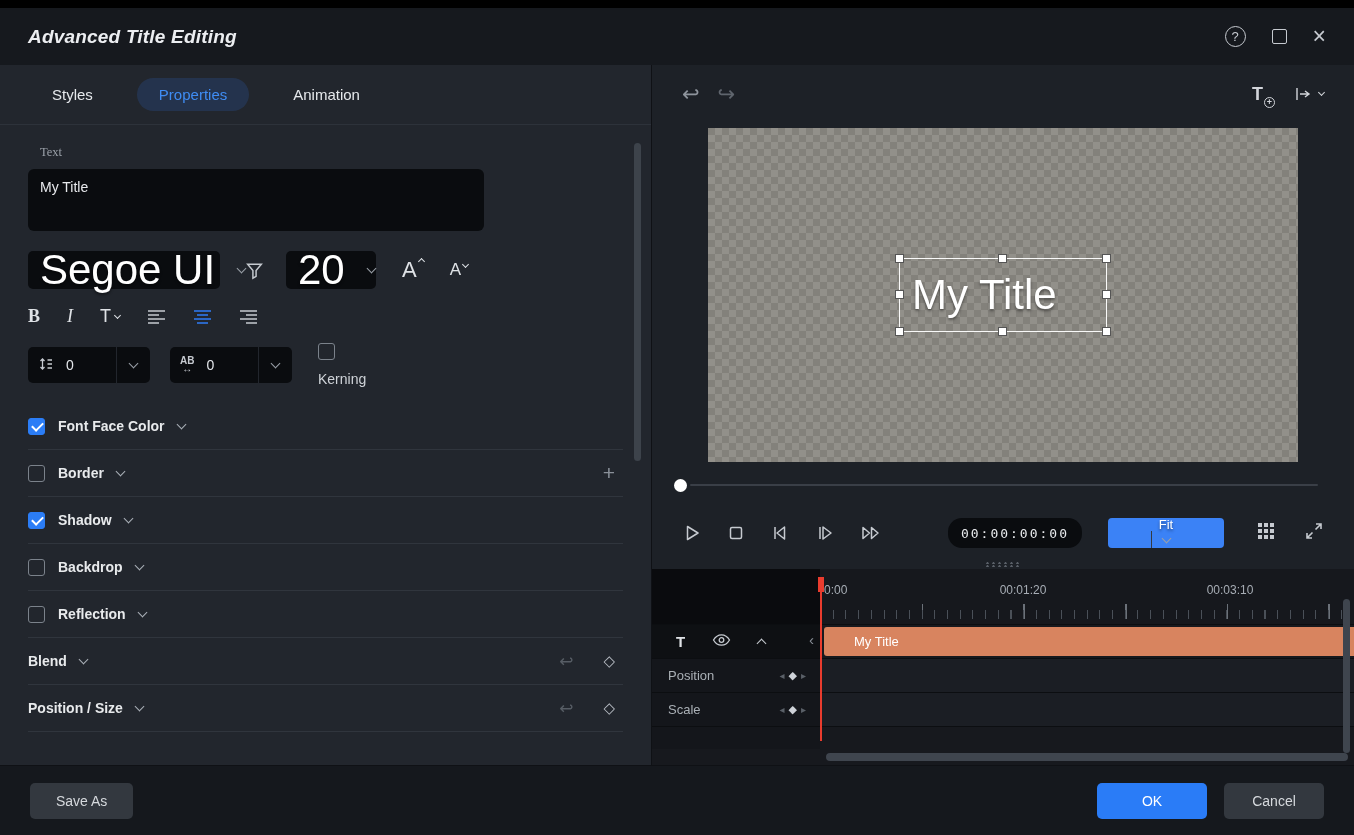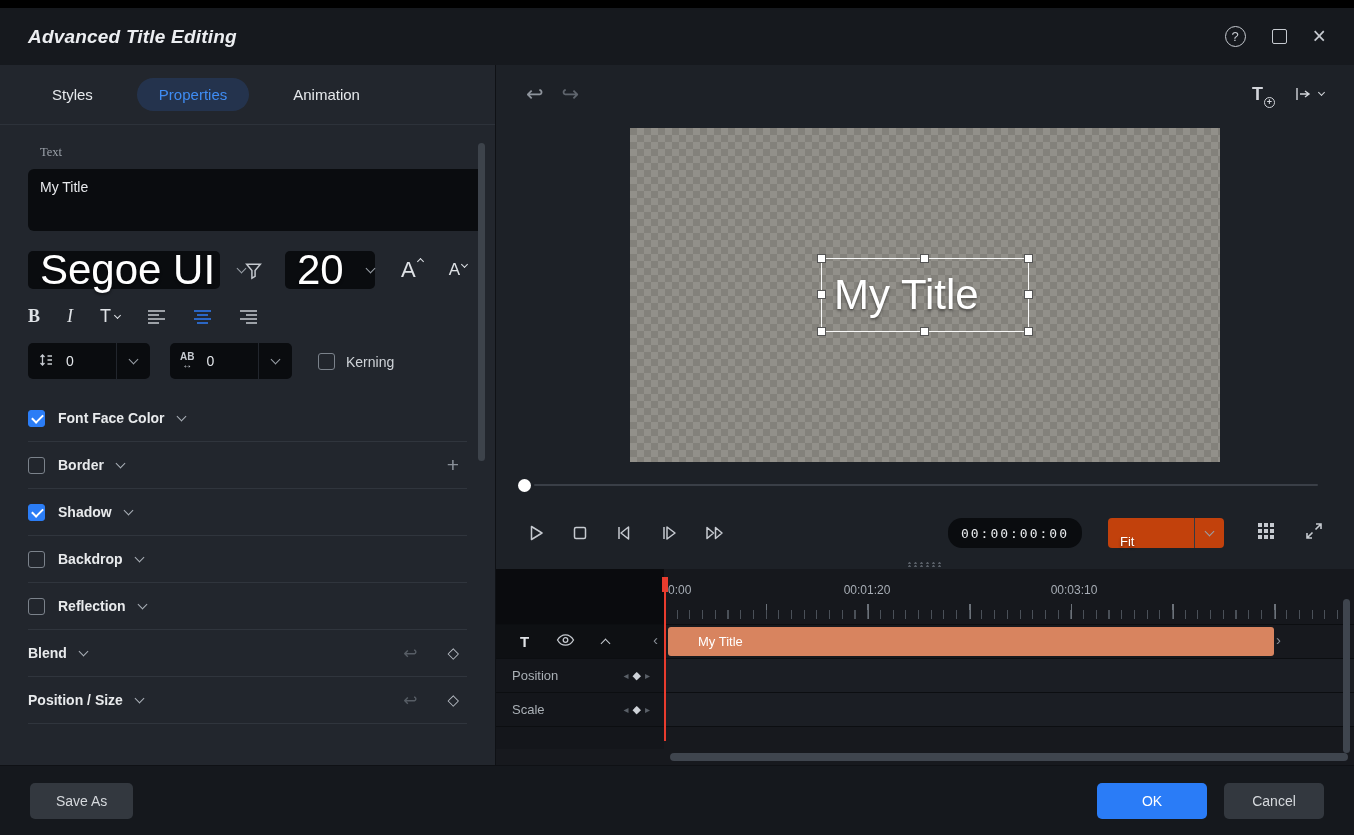--- a/index.html
+++ b/index.html
@@ -11,21 +11,21 @@
   .titlebar { height:57px; display:flex; align-items:center; padding:0 28px; background:#16191e; }
   .titlebar h1 { font-size:19px; font-weight:bold; color:#eceef1; letter-spacing:.2px;font-style:italic; }
   .titlebar-icons { margin-left:auto; display:flex; align-items:center; gap:26px; color:#c6cad0; }
   .icon-help { width:21px; height:21px; border:1.5px solid #c6cad0; border-radius:50%; display:flex; align-items:center; justify-content:center; font-size:13px; }
   .icon-max { width:15px; height:15px; border:1.6px solid #c6cad0; border-radius:2px; }
   .icon-close { font-size:23px; line-height:1; }
 
   .main { flex:1; display:flex; min-height:0; }
 
   
-  .left-panel { width:496px; background:#22262d; border-right:1px solid #0f1115; display:flex; flex-direction:column; position:relative; }
+  .left-panel { width:652px; background:#22262d; border-right:1px solid #0f1115; display:flex; flex-direction:column; position:relative; }
   .tabs { height:60px; display:flex; align-items:center; padding:0 30px; border-bottom:1px solid #2d323a; }
   .tab { padding:8px 22px; font-size:15px; color:#e6e9ec; margin-right:22px; border-radius:18px; }
   .tab.active { background:rgba(47,124,246,.16); color:#3f8cf3; }
   .panel-body { flex:1; padding:14px 28px 0; overflow:hidden; position:relative; }
   .field-label { font-size:12.5px; color:#9aa0a8; margin:6px 12px 9px;font-family:Liberation Serif, serif; }
   .text-area { width:456px; height:62px; background:#0a0c0f; border:none; border-radius:6px; color:#e8eaed; font-size:14px; padding:10px 12px; resize:none; outline:none; }
 
   .select { background:#0a0c0f; border-radius:5px; height:38px; display:flex; align-items:center; color:#e3e6ea;gap:11px; }
   .sel-text { padding:0 12px; font-size:14px; flex:1; }
   .sel-arrow { width:34px; height:100%; display:flex; align-items:center; justify-content:center; color:#9aa0a8; }
@@ -46,21 +46,21 @@
   .fmt-i { font-style:italic; font-size:18px; font-family:"Liberation Serif",serif; }
   .fmt-t { font-size:18px; font-family:"Liberation Serif",serif; display:flex; align-items:center; gap:4px; color:#dfe2e6; }
   .fmt-t .chev { width:5px; height:5px; }
   .align-btn { display:flex; }
 
   .spacing-row { display:flex; align-items:center; margin-top:16px; }
   .num-group { display:flex; align-items:center; }
   .num-box { background:#0a0c0f; border-radius:5px 0 0 5px; height:36px; display:flex; align-items:center; padding:0 10px; gap:12px; width:88px; font-size:14px; color:#e3e6ea; }
   .num-arrow { background:#0a0c0f; border-left:1px solid #22262d; border-radius:0 5px 5px 0; width:34px; height:36px; display:flex; align-items:center; justify-content:center; color:#9aa0a8; }
   .ab-icon { display:flex; flex-direction:column; align-items:center; font-size:10px; font-weight:bold; line-height:.85; color:#c6cad0; }
-  .kerning { display:flex; align-items:flex-end; gap:11px; margin-left:26px; font-size:14px; color:#cfd3d8; }
+  .kerning { display:flex; align-items:flex-start; gap:11px; margin-left:26px; font-size:14px; color:#cfd3d8;flex-direction:column; }
 
   .cb { width:17px; height:17px; border:1.6px solid #7b828b; border-radius:3px; flex:none; position:relative; background:transparent; }
   .cb.checked { background:#2b7df6; border-color:#2b7df6; }
   .cb.checked::after { content:""; position:absolute; left:4.5px; top:1px; width:5px; height:9px; border-right:2px solid #fff; border-bottom:2px solid #fff; transform:rotate(45deg); }
 
   .sections { margin-top:16px; }
   .sec { display:flex; align-items:center; height:47px; border-bottom:1px solid #30353d; gap:13px; padding-right:8px; }
   .sec-label { font-size:14px; font-weight:bold; color:#e8eaec; }
   .sec .chev { color:#aab0b8; }
   .sec .plus { margin-left:auto; color:#8a9099; font-size:21px; font-weight:300; }
@@ -92,21 +92,21 @@
   .h-bl{left:-4px;bottom:-4px;} .h-bc{left:50%;margin-left:-4px;bottom:-4px;} .h-br{right:-4px;bottom:-4px;}
 
   .seek-row { height:44px; display:flex; align-items:center; padding:0 36px 0 22px; gap:3px; }
   .seek-dot { width:13px; height:13px; border-radius:50%; background:#fff; flex:none; }
   .seek-line { flex:1; height:2px; background:#3a3f47; border-radius:1px; }
 
   .transport { height:52px; display:flex; align-items:center; padding:0 30px; }
   .tr-icons { display:flex; gap:25px; align-items:center; }
   .tr-icons svg { display:block; }
   .timecode { margin-left:auto; background:#0a0c0f; border-radius:14px; height:30px; display:flex; align-items:center; padding:0 13px; font-family:"DejaVu Sans Mono",monospace; font-size:13px; letter-spacing:2px; color:#e8eaed; }
-  .fit-select { margin-left:26px; width:116px; height:30px; background:#c2410c; border-radius:4px; display:flex; align-items:flex-end; color:#dfe2e6; }
+  .fit-select { margin-left:26px; width:116px; height:30px; background:#3b82f6; border-radius:4px; display:flex; align-items:center; color:#dfe2e6;flex-direction:column; }
   .fit-select .sel-text { font-size:13px; }
   .fit-select .sel-arrow { width:30px; border-left:1px solid #343a42; }
   .grid-btn { margin-left:32px; } .expand-btn { margin-left:28px; }
 
   .resize-dots { height:10px; display:flex; align-items:center; justify-content:center; }
   .resize-dots span { width:34px; height:5px; background:radial-gradient(circle 1px at 1.5px 1.2px, #5a6068 1px, transparent 1.3px) 0 0/6px 3px; }
 
   
   .timeline { flex:1; display:grid; grid-template-columns:168px 1fr; grid-template-rows:56px 34px 34px 34px 1fr 16px; background:#17191e; position:relative; min-height:0; }
   .tl-cell { border-bottom:1px solid #0c0e11; position:relative; }

